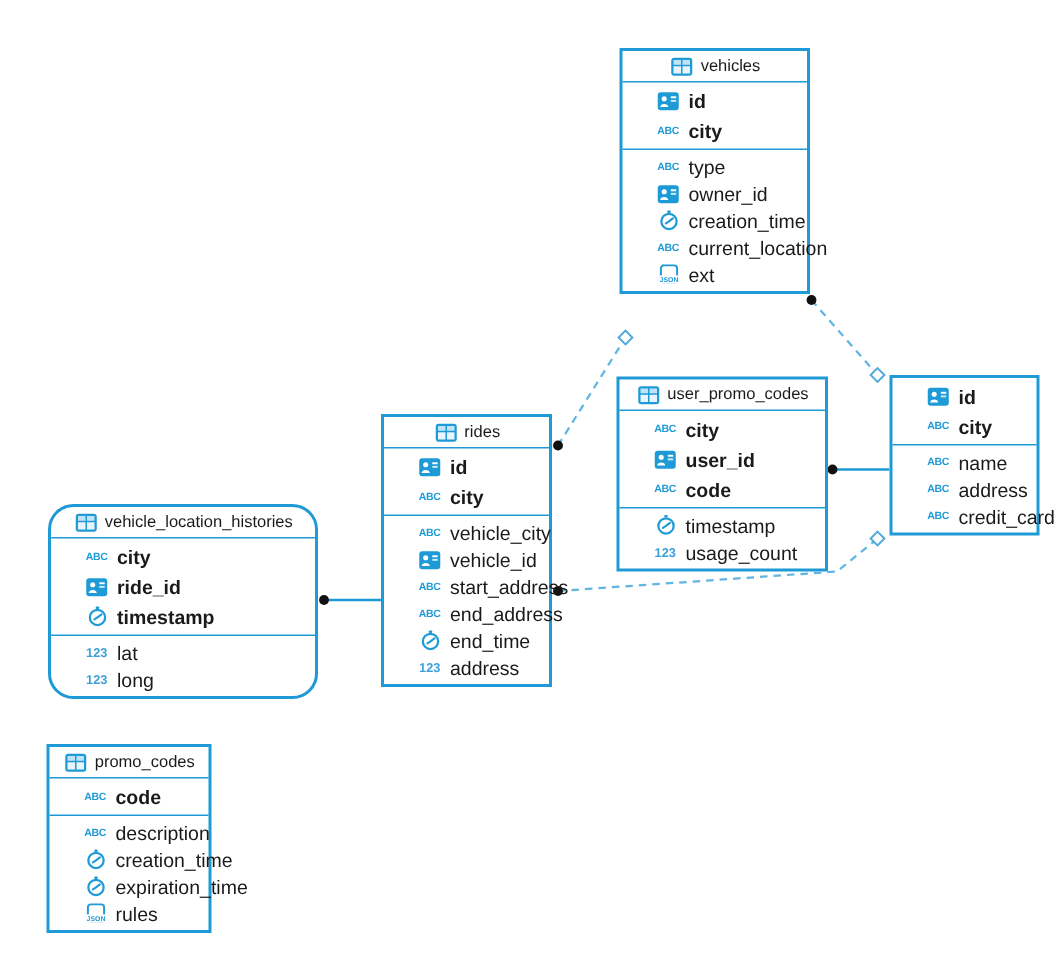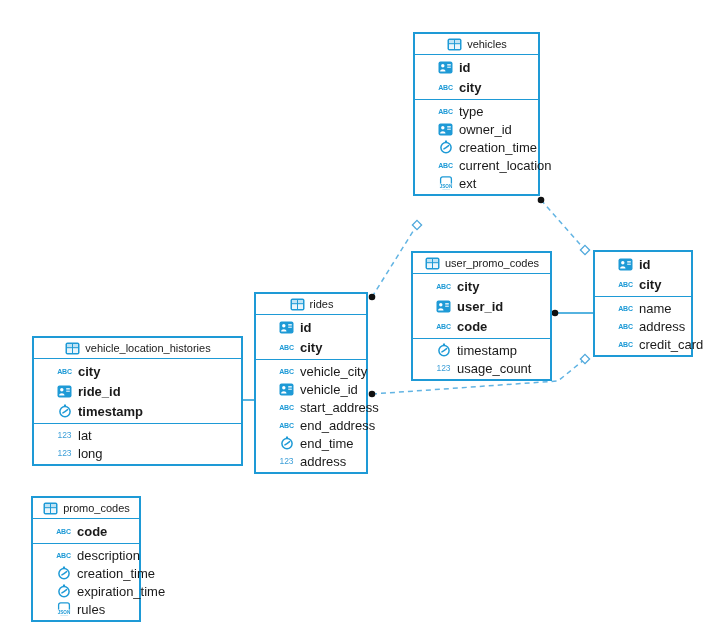--- a/index.html
+++ b/index.html
@@ -40,21 +40,21 @@
   .section.keys .row { height: 20px; font-weight: bold; }
   .icon {
     width: 17px; flex: none;
     display: flex; align-items: center; justify-content: center;
   }
   .txt-ic {
     font-size: 7px; font-weight: bold; color: var(--blue);
     letter-spacing: -0.2px; line-height: 1;
   }
   .num-ic {
-    font-size: 8.5px; font-weight: 400; color: #3d9fd8; line-height: 1;
+    font-size: 8.5px; font-weight: 700; color: #3d9fd8; line-height: 1;
   }
   .label { line-height: 1; }
 </style>
 </head>
 <body>
 
 <div class="canvas">
   <svg id="connections" width="705" height="636">
       <path d="M372,297 L417,225" fill="none" stroke="#62b4e3" stroke-width="1.5" stroke-dasharray="5 4"></path>
       <circle cx="372" cy="297" r="3.3" fill="#111111"></circle>
@@ -244,21 +244,21 @@
             <span class="label">address</span>
           </div>
           <div class="row">
             <span class="icon">
               <span class="txt-ic">ABC</span>
             </span>
             <span class="label">credit_card</span>
           </div>
         </div>
   </div>
-      <div class="table-box" style="left: 254px; top: 292px; width: 114px;">
+      <div class="table-box" style="left: 254px; top: 276px; width: 114px;">
     <div class="table-header">
       <span class="icon">
             <svg width="15" height="13" viewBox="0 0 15 13">
               <rect x="0.5" y="0.5" width="14" height="12" rx="2" fill="#1e9ad6"></rect>
               <rect x="2" y="2" width="5" height="3.2" fill="#bfe3f5"></rect>
               <rect x="8" y="2" width="5" height="3.2" fill="#bfe3f5"></rect>
               <rect x="2" y="6.2" width="5" height="4.8" fill="#e8f5fc"></rect>
               <rect x="8" y="6.2" width="5" height="4.8" fill="#e8f5fc"></rect>
             </svg>
           </span>
@@ -326,21 +326,21 @@
             <span class="label">end_time</span>
           </div>
           <div class="row">
             <span class="icon">
               <span class="num-ic">123</span>
             </span>
             <span class="label">address</span>
           </div>
         </div>
   </div>
-      <div class="table-box" style="left: 32px; top: 336px; width: 211px;">
+      <div class="table-box" style="left: 32px; top: 336px; width: 180px; border-radius: 17px;">
     <div class="table-header">
       <span class="icon">
             <svg width="15" height="13" viewBox="0 0 15 13">
               <rect x="0.5" y="0.5" width="14" height="12" rx="2" fill="#1e9ad6"></rect>
               <rect x="2" y="2" width="5" height="3.2" fill="#bfe3f5"></rect>
               <rect x="8" y="2" width="5" height="3.2" fill="#bfe3f5"></rect>
               <rect x="2" y="6.2" width="5" height="4.8" fill="#e8f5fc"></rect>
               <rect x="8" y="6.2" width="5" height="4.8" fill="#e8f5fc"></rect>
             </svg>
           </span>

